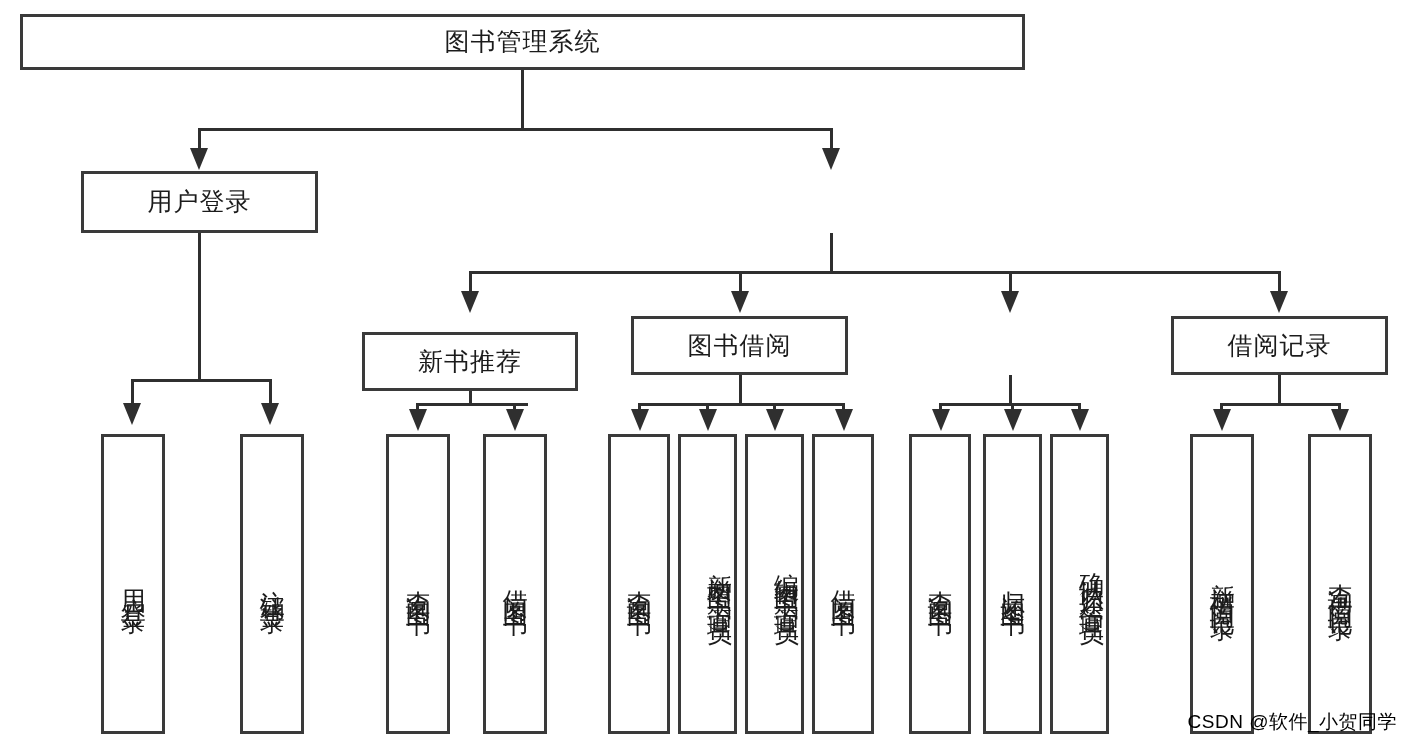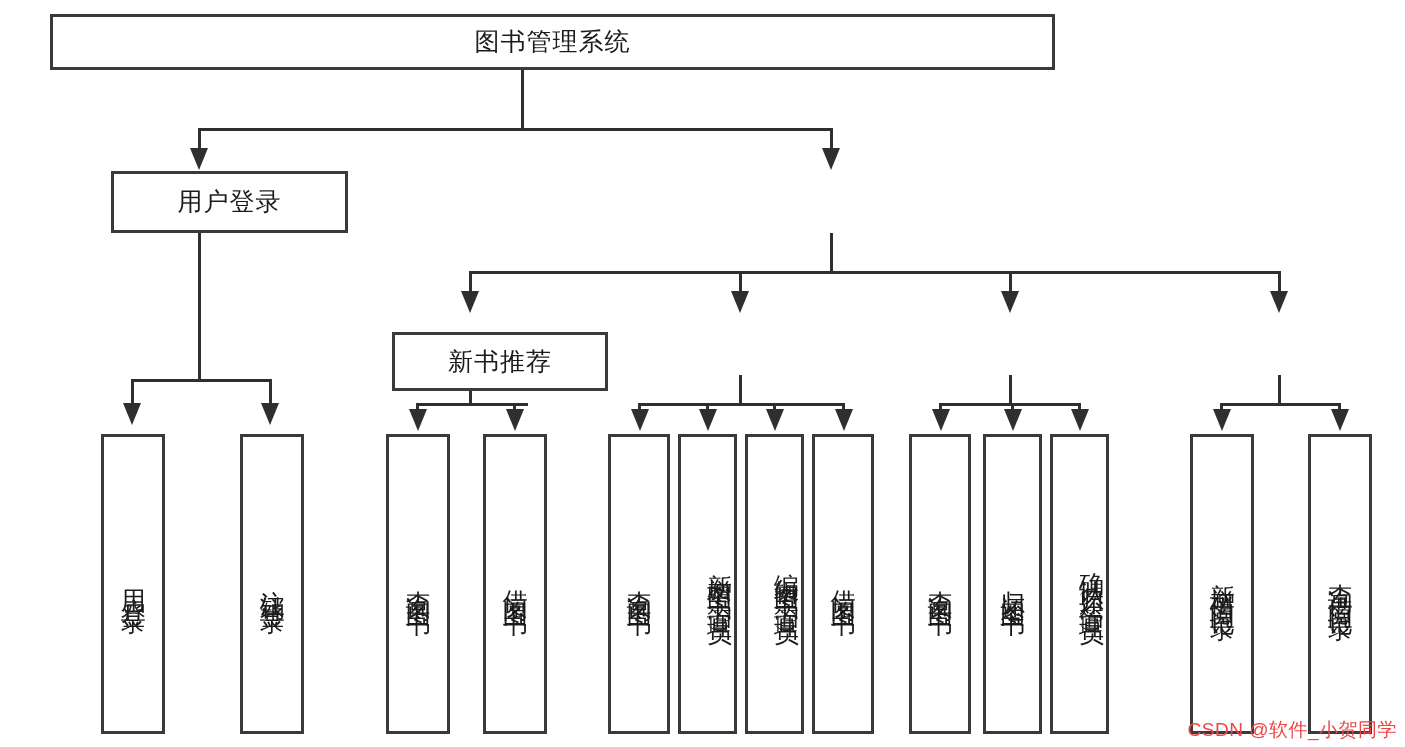--- a/index.html
+++ b/index.html
@@ -27,21 +27,20 @@
     align-items: center;
     justify-content: center;
     color: #1b1b1b;
     line-height: 1.18;
     text-align: center;
   }
   .node.horiz {
     font-size: 25px;
     letter-spacing: 1px;
     white-space: nowrap;
-    margin-left: 30px;
   }
   
   .node.vert {
     writing-mode: vertical-rl;
     text-orientation: upright;
     font-size: 25px;
     letter-spacing: 7px;
     padding: 4px 0;
   }
   .node.vert.top-align {
@@ -68,23 +67,23 @@
     height: 0;
     border-left: 9px solid transparent;
     border-right: 9px solid transparent;
     border-top: 22px solid #2f2f2f;
   }
 
   
   #watermark {
     position: absolute;
     right: 8px;
-    bottom: 4px;
+    bottom: 12px;
     font-size: 19px;
-    color: #ef4444;
+    color: #000000;
     white-space: nowrap;
     letter-spacing: 0.5px;
   }
 </style>
 </head>
 <body>
 
 <div id="stage">
 
   <div class="seg v" style="left:521px; top:70px; height:60px;"></div>
@@ -152,20 +151,26 @@
     <span>图书管理系统</span>
   </div>
 
   <div class="node horiz" style="left:81px; top:171px; width:237px; height:62px;">
     <span>用户登录</span>
   </div>
 
   <div class="node horiz" style="left:362px; top:332px; width:216px; height:59px;font-family:Liberation Serif, serif;">
     <span>新书推荐</span>
   </div>
+  <div class="node horiz" style="left:631px; top:316px; width:217px; height:59px;">
+    <span>图书借阅</span>
+  </div>
+  <div class="node horiz" style="left:1171px; top:316px; width:217px; height:59px;">
+    <span>借阅记录</span>
+  </div>
 
   <div class="node vert" style="left:101px; top:434px; width:64px; height:300px;">
     <span class="vlabel">用户登录</span>
   </div>
   <div class="node vert" style="left:240px; top:434px; width:64px; height:300px;">
     <span class="vlabel">注销登录</span>
   </div>
 
   <div class="node vert" style="left:386px; top:434px; width:64px; height:300px;">
     <span class="vlabel">查询图书</span>

